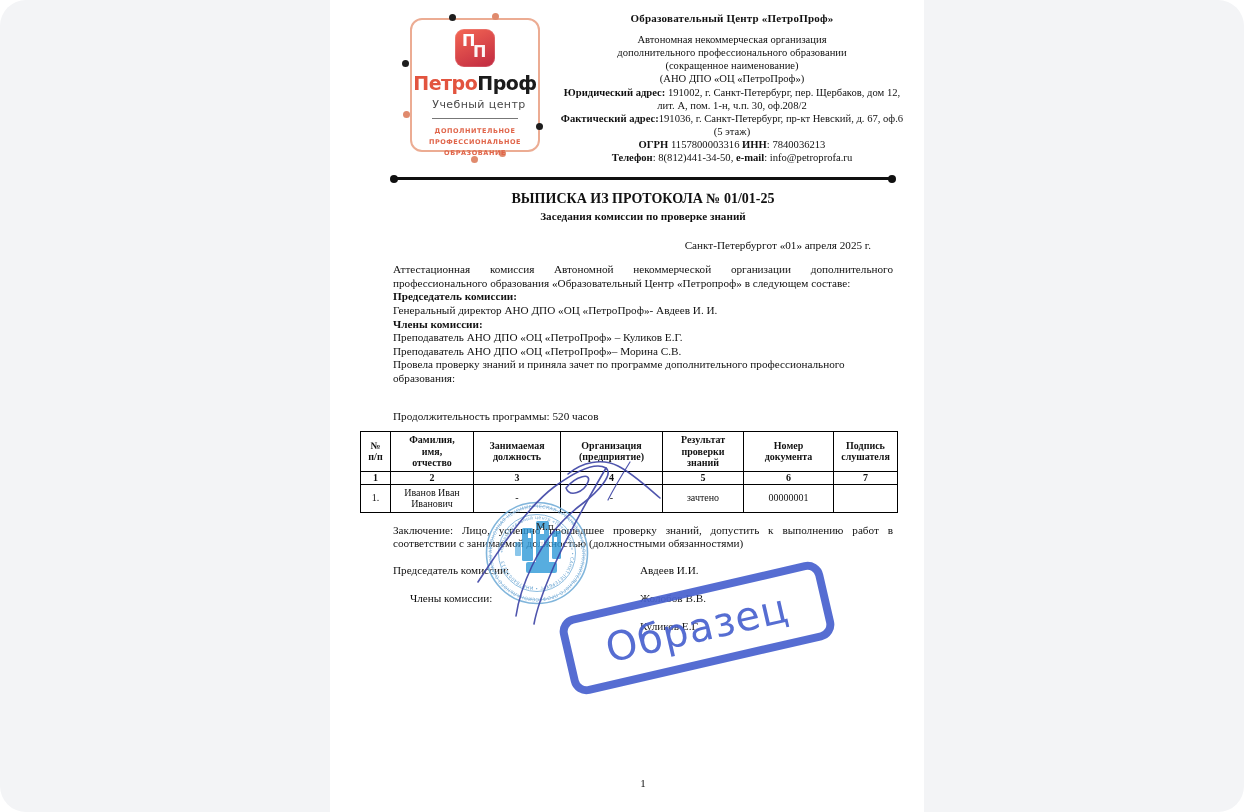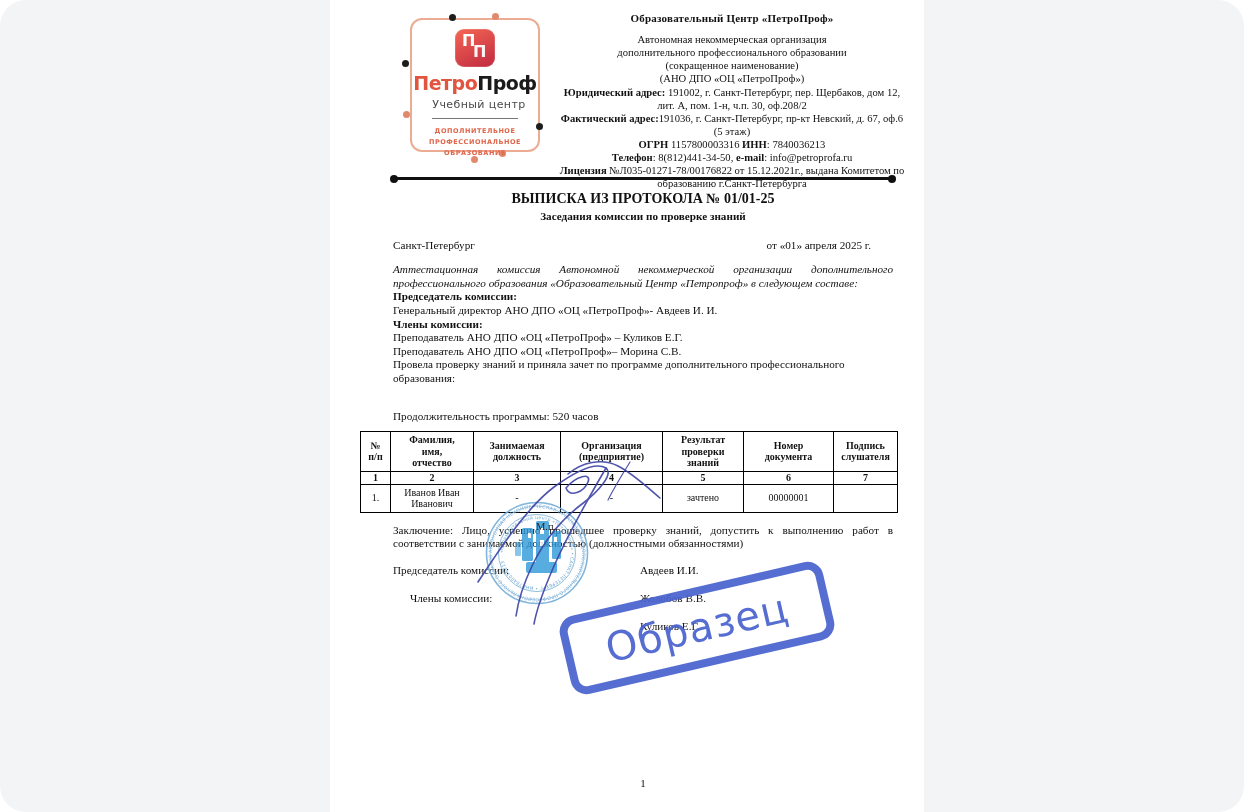--- a/index.html
+++ b/index.html
@@ -39,22 +39,22 @@
 
   
   .divider { position:absolute; left:63px; top:177px; width:500px; height:2.5px; background:#101010; }
   .divider .end { position:absolute; top:-2.5px; width:8px; height:8px; border-radius:50%; background:#101010; }
   .divider .end.l { left:-3px; } .divider .end.r { right:-3px; }
 
   
   .doc { position:absolute; left:63px; top:191px; width:500px; font-size:11.2px; line-height:13.6px; }
   .doc-title { text-align:center; font-weight:bold; font-size:14px; line-height:16px; }
   .doc-subtitle { text-align:center; font-weight:bold; font-size:11.2px; margin-top:3px; }
-  .city-row { display:flex; justify-content:space-between; margin-top:15px; padding-right:22px; }
-  .intro { margin-top:11px; text-align:justify;font-style:italic; }
+  .city-row { display:flex; justify-content:flex-end; margin-top:15px; padding-right:22px; }
+  .intro { margin-top:11px; text-align:justify; }
   .conducted { }
   .duration { margin-top:24px; }
 
   table.reg { margin-left:-33px; margin-top:8px; width:537px; border-collapse:collapse; table-layout:fixed;
               font-size:10px; line-height:11.5px; }
   table.reg th, table.reg td { border:1px solid #000; text-align:center; vertical-align:middle; padding:2px 2px; }
   table.reg th { font-weight:bold; white-space:pre-line; height:36px; }
   table.reg .n-row td { font-weight:bold; height:13px; padding:0 2px; }
   table.reg .d-row td { height:23px; }
 
@@ -111,21 +111,20 @@
       <div class="org-title">Образовательный Центр «ПетроПроф»</div>
       <div class="org-lines">
         <div>Автономная некоммерческая организация</div>
         <div>дополнительного профессионального образовании</div>
         <div>(сокращенное наименование)</div>
         <div>(АНО ДПО «ОЦ «ПетроПроф»)</div>
         <div><span class="b">Юридический адрес:</span><span> 191002, г. Санкт-Петербург, пер. Щербаков, дом 12, лит. А, пом. 1-н, ч.п. 30, оф.208/2</span></div>
         <div><span class="b">Фактический адрес:</span><span>191036, г. Санкт-Петербург, пр-кт Невский, д. 67, оф.6 (5 этаж)</span></div>
         <div><span class="b">ОГРН</span><span> 1157800003316 </span><span class="b">ИНН</span><span>: 7840036213</span></div>
         <div><span class="b">Телефон</span><span>: 8(812)441-34-50, </span><span class="b">e-mail</span><span>: info@petroprofa.ru</span></div>
-        <div><span class="b">Лицензия</span><span> №Л035-01271-78/00176822 от 15.12.2021г., выдана Комитетом по образованию г.Санкт-Петербурга</span></div>
       </div>
     </div>
 
     <div class="divider">
       <div class="end l"></div>
       <div class="end r"></div>
     </div>
 
     <div class="doc">
       <div class="doc-title">ВЫПИСКА ИЗ ПРОТОКОЛА № 01/01-25</div>

